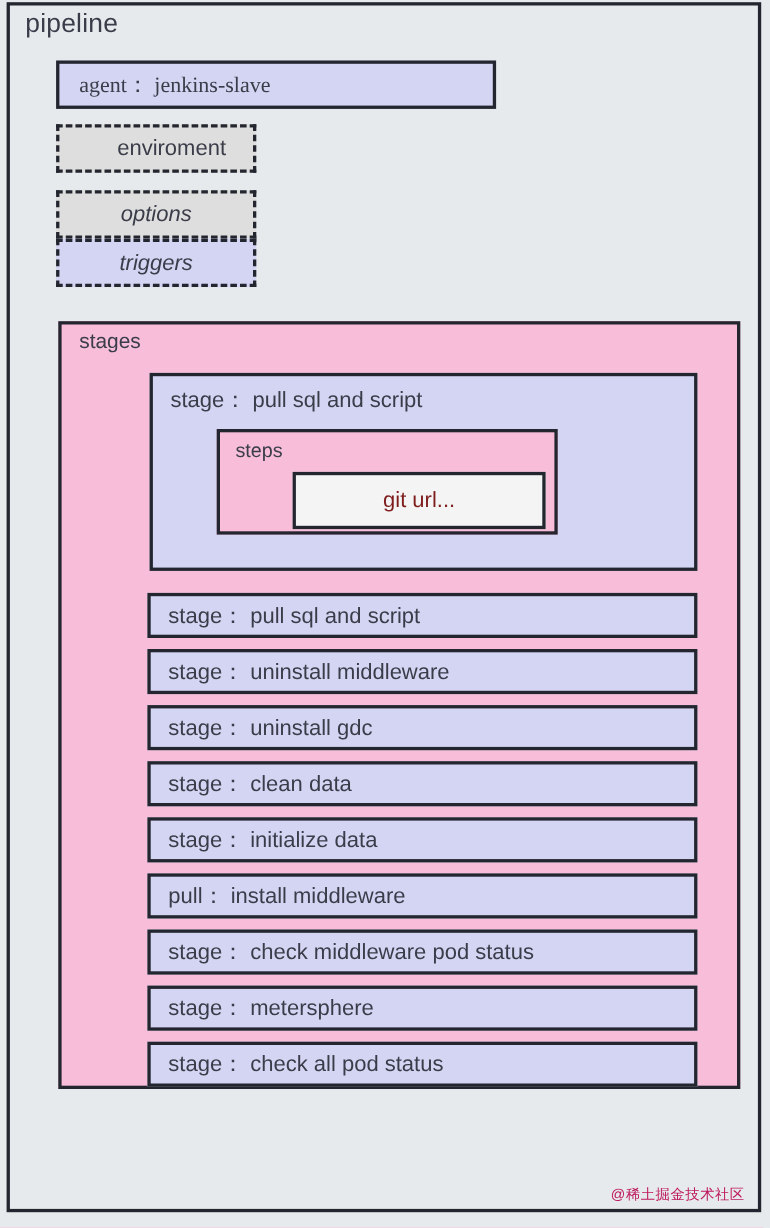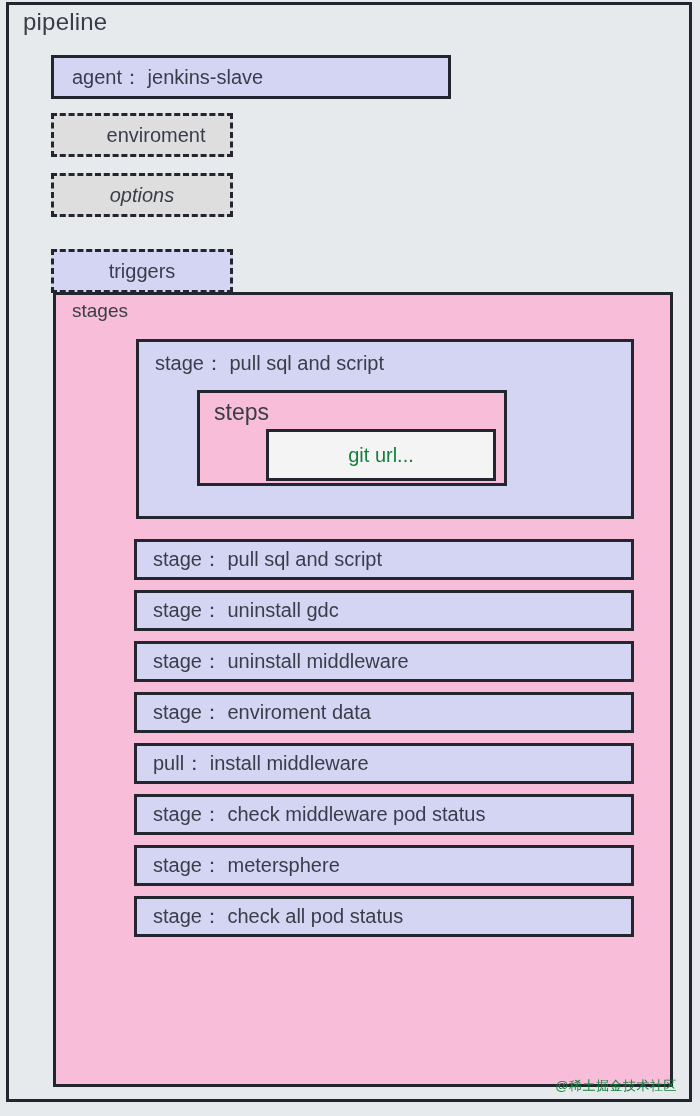--- a/index.html
+++ b/index.html
@@ -46,49 +46,50 @@
     border: 3px solid #23262f;
     background: #d3d5f3;
     display: flex;
     align-items: center;
   }
   #agent-box .lbl {
     margin-left: 18px;
     font-size: 20px;
     color: #3a3d49;
     white-space: nowrap;
+    font-family: Liberation Serif, serif;
   }
 
   
   .dashed-box {
     position: absolute;
     left: 42px;
     width: 182px;
     height: 44px;
     box-sizing: border-box;
     border: 3px dashed #23262f;
     display: flex;
     align-items: center;
     justify-content: center;
   }
   .dashed-box .lbl {
     font-size: 20px;
     color: #3a3d49;
   }
   #box-enviroment { top: 108px; background: #dedede; padding-left: 28px; }
   #box-options    { top: 168px; background: #dedede; font-style: italic; }
-  #box-triggers   { top: 244px; background: #d3d5f3; }
+  #box-triggers   { top: 212px; background: #d3d5f3; font-style: italic; }
 
   
   #stages-frame {
     position: absolute;
     left: 44px;
     top: 287px;
     width: 620px;
-    height: 795px;
+    height: 698px;
     box-sizing: border-box;
     border: 3px solid #23262f;
     background: #f7bdd9;
   }
   #stages-title {
     position: absolute;
     left: 16px;
     top: 5px;
     font-size: 19px;
     color: #3a3d49;
@@ -122,41 +123,41 @@
     width: 310px;
     height: 96px;
     box-sizing: border-box;
     border: 3px solid #23262f;
     background: #f7bdd9;
   }
   #steps-box .hdr {
     position: absolute;
     left: 14px;
     top: 6px;
-    font-size: 23px;
+    font-size: 18px;
     color: #3a3d49;
   }
 
   
   #giturl-box {
     position: absolute;
     left: 66px;
     top: 36px;
     width: 230px;
     height: 52px;
     box-sizing: border-box;
     border: 3px solid #23262f;
     background: #f4f4f4;
     display: flex;
     align-items: center;
     justify-content: center;
   }
   #giturl-box .lbl {
     font-size: 20px;
-    color: #15803d;
+    color: #7f1d1d;
   }
 
   
   #stage-list {
     position: absolute;
     left: 78px;
     top: 244px;
     width: 500px;
   }
   .stage-row {
@@ -175,21 +176,21 @@
     color: #3a3d49;
     white-space: nowrap;
   }
 
   
   #watermark {
     position: absolute;
     right: 12px;
     bottom: 4px;
     font-size: 13px;
-    color: #15803d;
+    color: #be185d;
     letter-spacing: .5px;
   }
 </style>
 </head>
 <body>
 
 <div id="pipeline-frame">
 
   <div id="pipeline-title">pipeline</div>
 
@@ -223,27 +224,30 @@
           <span class="lbl">git url...</span>
         </div>
       </div>
     </div>
 
     <div id="stage-list">
         <div class="stage-row">
           <span class="lbl">stage： pull sql and script</span>
         </div>
         <div class="stage-row">
+          <span class="lbl">stage： uninstall middleware</span>
+        </div>
+        <div class="stage-row">
           <span class="lbl">stage： uninstall gdc</span>
         </div>
         <div class="stage-row">
-          <span class="lbl">stage： uninstall middleware</span>
-        </div>
-        <div class="stage-row">
-          <span class="lbl">stage： enviroment data</span>
+          <span class="lbl">stage： clean data</span>
+        </div>
+        <div class="stage-row">
+          <span class="lbl">stage： initialize data</span>
         </div>
         <div class="stage-row">
           <span class="lbl">pull： install middleware</span>
         </div>
         <div class="stage-row">
           <span class="lbl">stage： check middleware pod status</span>
         </div>
         <div class="stage-row">
           <span class="lbl">stage： metersphere</span>
         </div>

